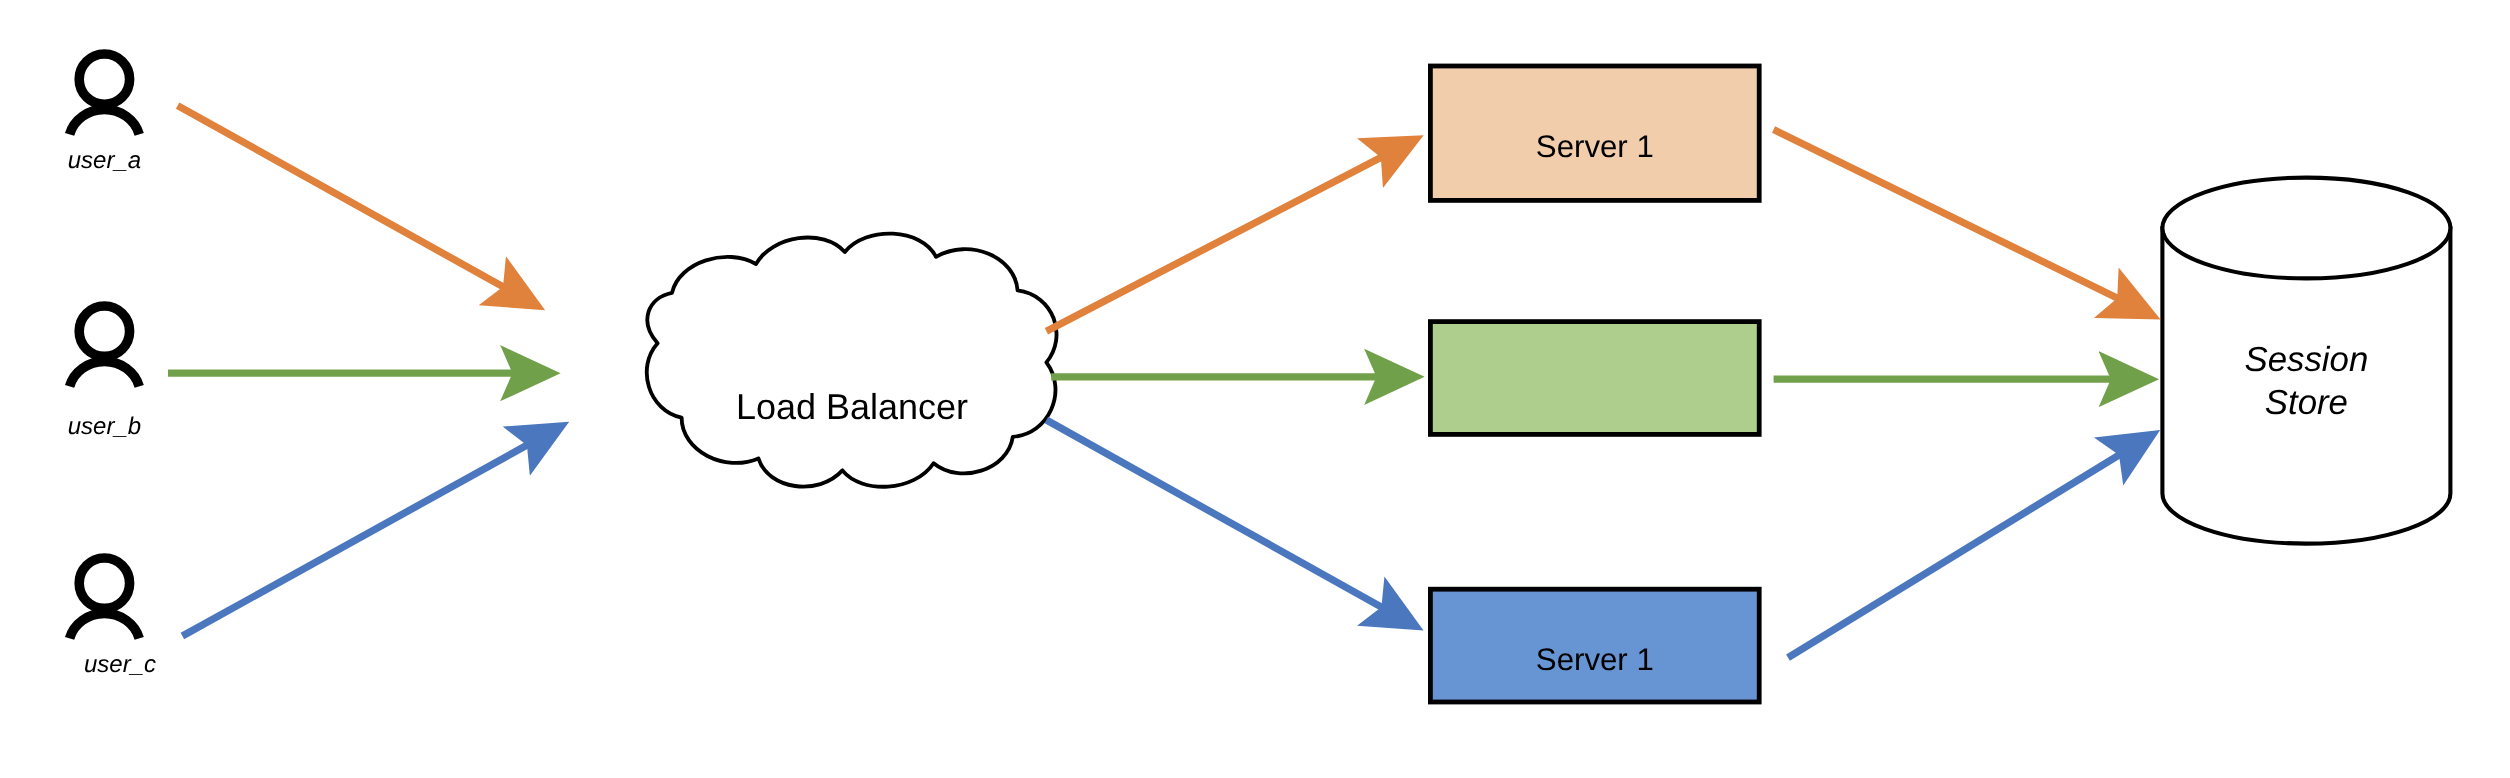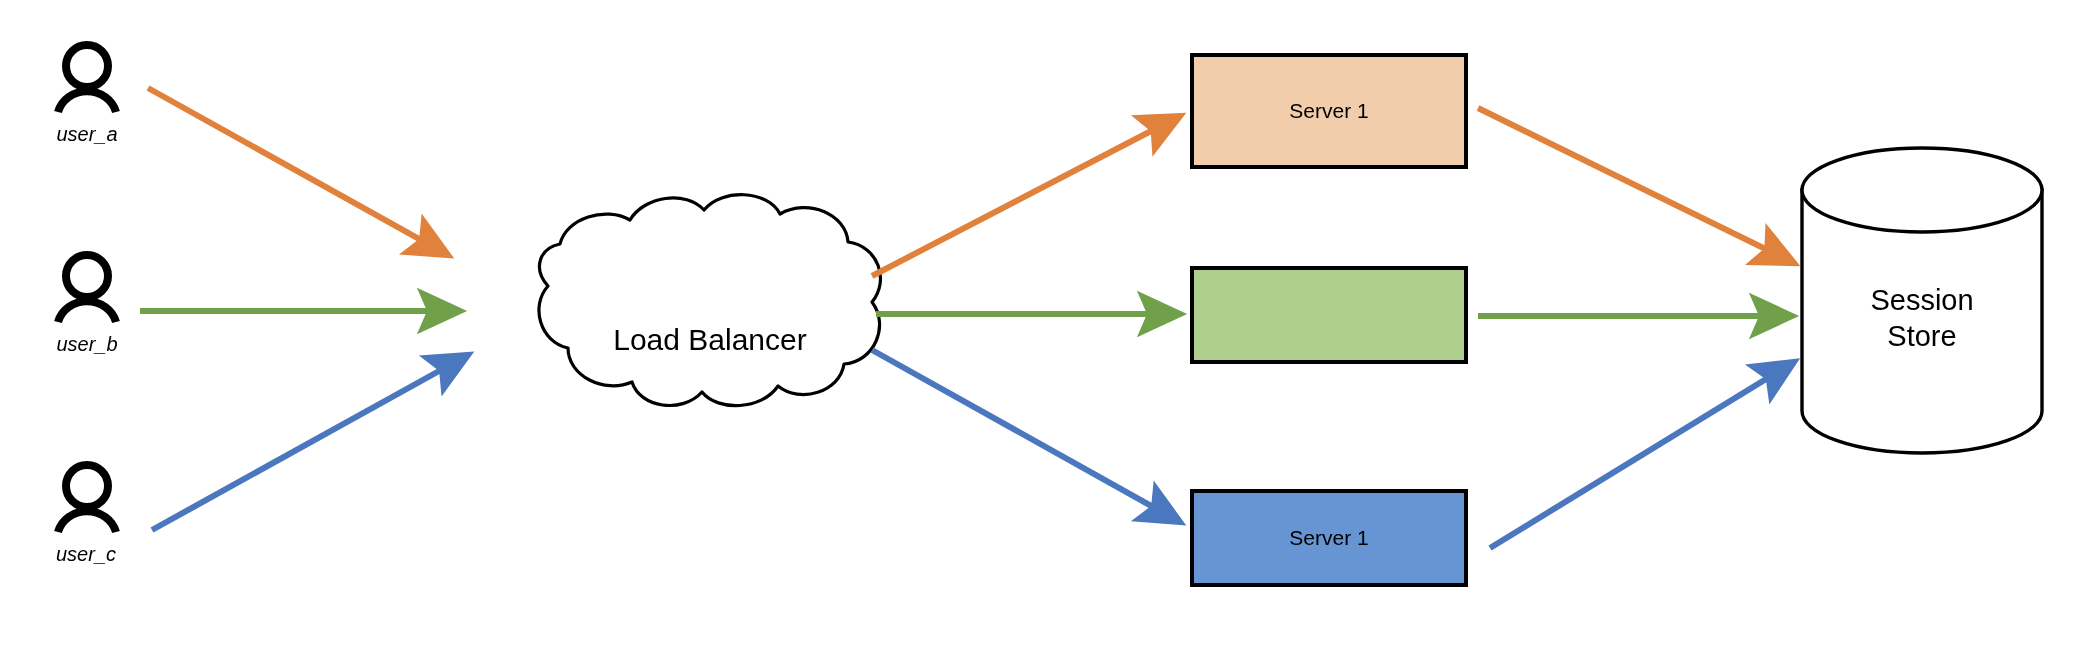--- a/index.html
+++ b/index.html
@@ -32,22 +32,23 @@
     font-family: "Liberation Sans", sans-serif;
     white-space: pre-line;
     pointer-events: none;
   }
   .actor-label {
     font-size: 20px;
     line-height: 32px;
     font-style: italic;
   }
   .box-label {
-    font-size: 21px;
+    font-size: 26px;
     line-height: 34px;
+    margin-top: 11px;
   }
   .cloud-label {
     font-size: 30px;
     line-height: 36px;
   }
   .store-label {
     font-size: 29px;
     line-height: 36px;
   }
 </style>
@@ -127,27 +128,27 @@
     <line x1="1478" y1="108" x2="1794" y2="263" stroke="#E0813C" stroke-width="6" marker-end="url(#arrow-orange)"></line>
 
     <line x1="1478" y1="316" x2="1792" y2="316" stroke="#70A14A" stroke-width="6" marker-end="url(#arrow-green)"></line>
 
     <line x1="1490" y1="548" x2="1794" y2="362" stroke="#4A77BE" stroke-width="6" marker-end="url(#arrow-blue)"></line>
 
   </svg>
 
   <div class="node-label actor-label" style="left:7px; top:118px; width:160px;">user_a</div>
 
-  <div class="node-label actor-label" style="left:7px; top:328px; width:160px;">user_b</div>
+  <div class="node-label actor-label" style="left:7px; top:340px; width:160px;">user_b</div>
 
-  <div class="node-label actor-label" style="left:6px; top:538px; width:160px;">user_c</div>
+  <div class="node-label actor-label" style="left:20px; top:538px; width:160px;">user_c</div>
 
   <div class="node-label cloud-label" style="left:540px; top:294px; width:340px;margin-top:28px;">Load Balancer</div>
 
   <div class="node-label box-label" style="left:1192px; top:94px; width:274px;">Server 1</div>
 
 
   <div class="node-label box-label" style="left:1192px; top:521px; width:274px;">Server 1</div>
 
-  <div class="node-label store-label" style="left:1802px; top:282px; width:240px;">Session
+  <div class="node-label store-label" style="left:1802px; top:282px; width:240px;font-style:italic;">Session
 Store</div>
 
 </div>
 
 </body></html>

